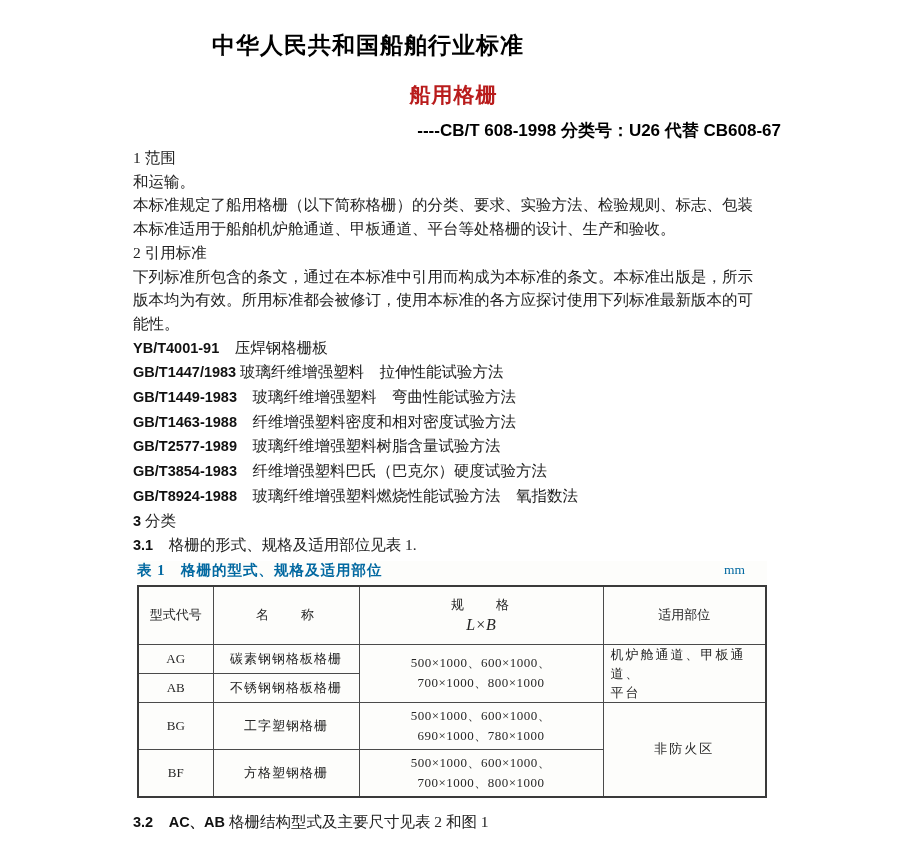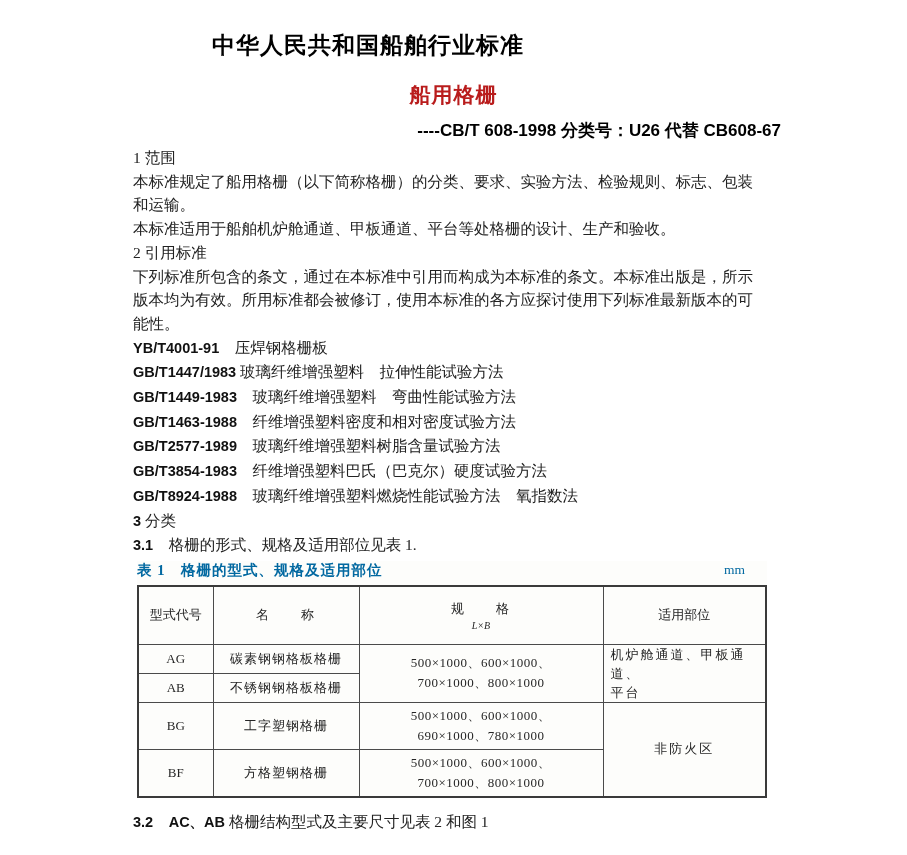--- a/index.html
+++ b/index.html
@@ -69,21 +69,21 @@
   col.c-code { width:75px; }
   col.c-name { width:146px; }
   col.c-spec { width:244px; }
   col.c-area { width:163px; }
   tr.hrow  { height:58px; }
   tr.r-ag  { height:28px; }
   tr.r-ab  { height:27px; }
   tr.r-bg  { height:47px;margin-top:32px; }
   tr.r-bf  { height:48px; }
   .hdr-spaced { letter-spacing:2px; }
-  .spec-sub { font-style:italic; font-size:10px; margin-top:2px; }
+  .spec-sub { font-style:italic; font-size:16px; margin-top:2px; }
   .cell-name { letter-spacing:1px; }
   .cell-spec div { line-height:20px; letter-spacing:0.5px; }
   .cell-area-left { text-align:left !important; padding-left:7px !important; letter-spacing:2px; line-height:19px; }
   .cell-area-center { letter-spacing:2px; }
 
   .closing-line {
     position:absolute; top:812px; left:133px; width:660px;
     font-size:15.5px; color:#222; white-space:nowrap;
   }
 </style>
@@ -91,22 +91,22 @@
 <body>
 
 <div class="page">
 
   <div class="doc-title">中华人民共和国船舶行业标准</div>
   <div class="doc-subtitle">船用格栅</div>
   <div class="std-line">----CB/T 608-1998 分类号：U26 代替 CB608-67</div>
 
   <div class="body-lines" id="body-lines">
       <div class="line"><span class="plain">1 范围</span></div>
+      <div class="line"><span class="plain">和运输。</span></div>
       <div class="line"><span class="plain">本标准规定了船用格栅（以下简称格栅）的分类、要求、实验方法、检验规则、标志、包装</span></div>
-      <div class="line"><span class="plain">和运输。</span></div>
       <div class="line"><span class="plain">本标准适用于船舶机炉舱通道、甲板通道、平台等处格栅的设计、生产和验收。</span></div>
       <div class="line"><span class="plain">2 引用标准</span></div>
       <div class="line"><span class="plain">下列标准所包含的条文，通过在本标准中引用而构成为本标准的条文。本标准出版是，所示</span></div>
       <div class="line"><span class="plain">版本均为有效。所用标准都会被修订，使用本标准的各方应探讨使用下列标准最新版本的可</span></div>
       <div class="line"><span class="plain">能性。</span></div>
       <div class="line"><span class="code">YB/T4001-91</span><span class="plain">　压焊钢格栅板</span></div>
       <div class="line"><span class="code">GB/T1447/1983</span><span class="plain"> 玻璃纤维增强塑料　拉伸性能试验方法</span></div>
       <div class="line"><span class="code">GB/T1449-1983</span><span class="plain">　玻璃纤维增强塑料　弯曲性能试验方法</span></div>
       <div class="line"><span class="code">GB/T1463-1988</span><span class="plain">　纤维增强塑料密度和相对密度试验方法</span></div>
       <div class="line"><span class="code">GB/T2577-1989</span><span class="plain">　玻璃纤维增强塑料树脂含量试验方法</span></div>

